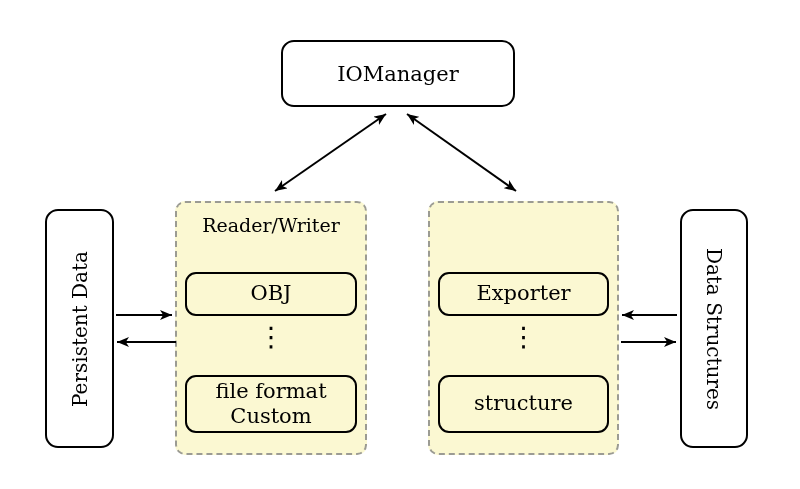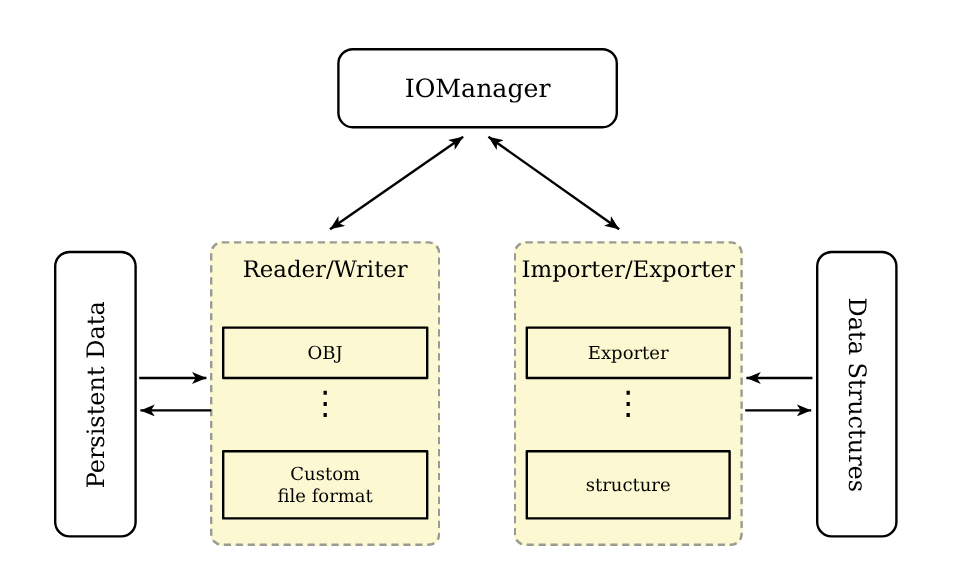--- a/index.html
+++ b/index.html
@@ -29,23 +29,23 @@
     position:absolute; top:201px; height:254px;
     background:#FBF8D2; border:2px dashed #9B9B93; border-radius:10px;
   }
   .panel-rw { left:175px; width:192px; }
   .panel-ie { left:428px; width:191px; }
   .panel-title { text-align:center; margin-top:11px; font-size:19px; }
 
   
   .subnode {
     position:absolute; left:8px; right:8px;
-    background:#FBF8D2; border:2.8px solid #000000; border-radius:1px;
+    background:#FBF8D2; border:2.8px solid #000000; border-radius:11px;
     display:flex; flex-direction:column; align-items:center; justify-content:center;
-    font-size:15px; line-height:1.2; text-align:center;
+    font-size:21px; line-height:1.2; text-align:center;
   }
   .subnode-top { top:69px; height:44px; }
   .subnode-bottom { top:172px; height:58px; }
 
   .dots {
     position:absolute; left:0; right:0; top:120px;
     text-align:center; font-size:27px; line-height:1; color:#000;
   }
 
   svg.arrows {
@@ -71,27 +71,26 @@
     <span class="vtext rot-cw">Data Structures</span>
   </div>
 
   <div class="panel panel-rw">
     <div class="panel-title">Reader/Writer</div>
     <div class="subnode subnode-top">
       <span>OBJ</span>
     </div>
     <div class="dots">⋮</div>
     <div class="subnode subnode-bottom">
+      <span>file format</span>
       <span>Custom</span>
-      <span>file format</span>
     </div>
   </div>
 
   <div class="panel panel-ie">
-    <div class="panel-title">Importer/Exporter</div>
     <div class="subnode subnode-top">
       <span>Exporter</span>
     </div>
     <div class="dots">⋮</div>
     <div class="subnode subnode-bottom">
       <span>structure</span>
     </div>
   </div>
 
   <svg class="arrows" viewBox="0 0 800 489" xmlns="http://www.w3.org/2000/svg">

